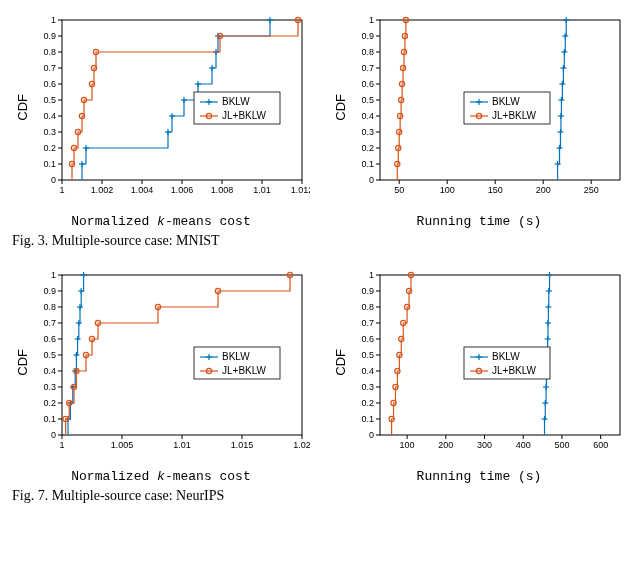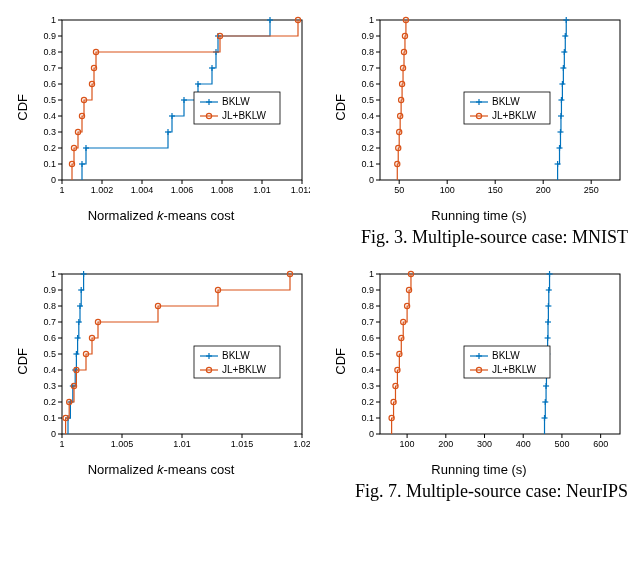--- a/index.html
+++ b/index.html
@@ -30,27 +30,27 @@
     align-items: center;
   }
   .ylabel {
     writing-mode: vertical-rl;
     transform: rotate(180deg);
     font-size: 13px;
     padding-right: 2px;
   }
   .xlabel {
     font-size: 13px;
-    margin-top: 6px;
-    font-family: Liberation Sans, sans-serif;
+    margin-top: 12px;
+    font-family: Liberation Mono, monospace;
   }
   .caption {
-    text-align: right;
+    text-align: left;
     font-family: 'Times New Roman', serif;
-    font-size: 18px;
+    font-size: 14px;
     margin-top: 4px;
   }
   svg { display: block; }
   .axis { stroke: #000; stroke-width: 1; fill: none; }
   .tick { stroke: #000; stroke-width: 1; }
   .ticklabel { font-size: 9px; fill: #000; }
   .series-bklw { stroke: #0072bd; stroke-width: 1.2; fill: none; }
   .series-jl   { stroke: #d95319; stroke-width: 1.2; fill: none; }
   .marker-jl   { fill: none; stroke: #d95319; stroke-width: 1.2; }
   .legend-box { fill: #fff; stroke: #000; stroke-width: 0.8; }

